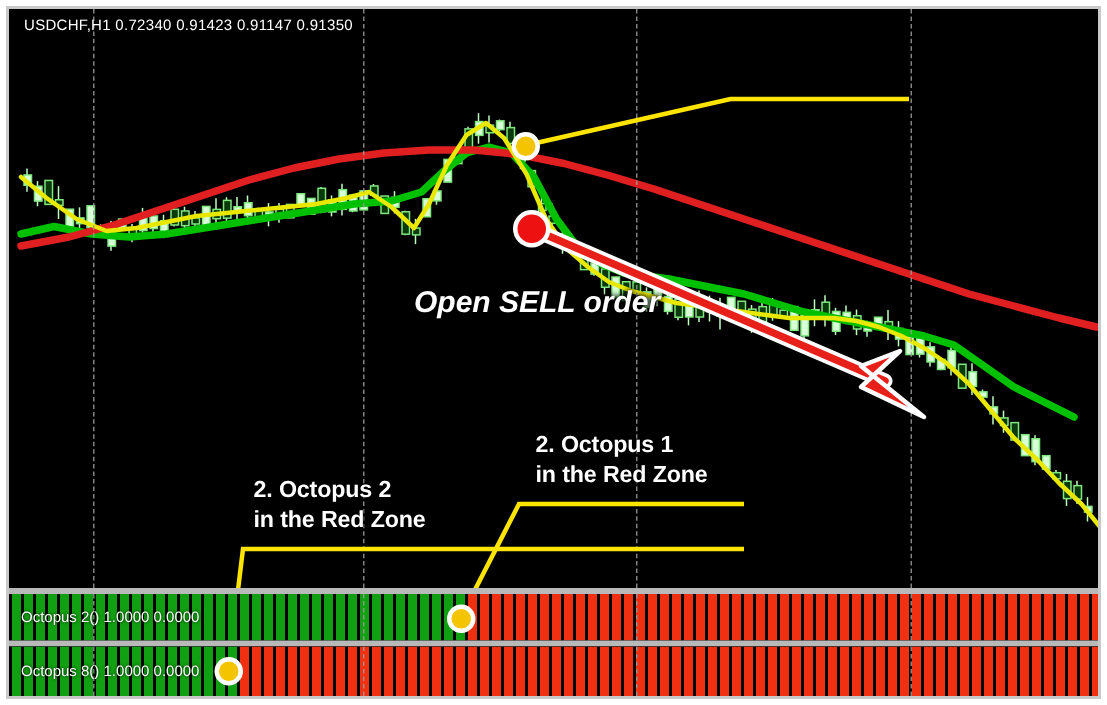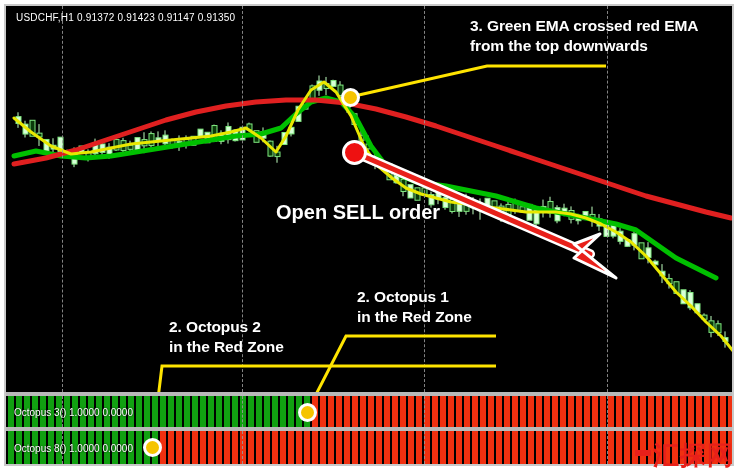--- a/index.html
+++ b/index.html
@@ -270,41 +270,39 @@
           <polyline points="8,150 30,145 55,150 80,152 105,150 130,146 155,142 180,138 205,134 230,130 255,128 275,122 290,108 305,96 320,92 335,96 350,112 365,140 380,160 395,170 410,176 425,178 440,180 455,183 470,186 490,190 510,196 530,202 550,206 570,210 590,214 610,218 630,224 650,238 670,252 690,262 710,272" fill="none" stroke="#00c000" stroke-width="5" stroke-linecap="round" stroke-linejoin="round"></polyline>
           <polyline points="8,158 40,152 70,144 100,134 130,124 160,114 190,106 220,100 250,96 280,94 310,94 340,97 370,103 400,111 430,120 460,130 490,140 520,150 550,160 580,170 610,180 640,190 670,198 700,206 725,212" fill="none" stroke="#e02020" stroke-width="5" stroke-linecap="round" stroke-linejoin="round"></polyline>
           <polyline points="8,112 25,126 45,140 65,148 85,146 105,142 125,138 145,136 165,134 185,132 205,130 225,126 240,122 255,132 270,146 280,130 292,104 305,84 318,76 330,86 345,110 358,140 372,160 386,172 400,182 415,188 430,192 445,196 460,198 475,200 490,202 505,204 520,206 535,206 550,206 565,208 580,212 595,218 610,226 625,236 640,250 655,268 670,286 685,300 700,316 715,330 728,346" fill="none" stroke="#e8e800" stroke-width="3" stroke-linecap="round" stroke-linejoin="round"></polyline>
         </svg>
 
       <div class="vgrid" style="left:56px;"></div>
       <div class="vgrid" style="left:236px;"></div>
       <div class="vgrid" style="left:418px;"></div>
       <div class="vgrid" style="left:601px;"></div>
 
-      <div class="symbol">USDCHF,H1  0.91372 0.91423 0.91147 0.91350</div>
+      <div class="symbol">USDCHF,H1  0.72340 0.91423 0.91147 0.91350</div>
 
       <svg id="overlay-svg" width="726" height="386">
 
         <polyline points="344,91 481,60 600,60" fill="none" stroke="#ffe400" stroke-width="3"></polyline>
 
         <polyline points="301,406 340,330 490,330" fill="none" stroke="#ffe400" stroke-width="3"></polyline>
 
         <polyline points="146,442 156,360 490,360" fill="none" stroke="#ffe400" stroke-width="3"></polyline>
 
         <g>
           <line x1="352" y1="148" x2="584" y2="248" stroke="#ffffff" stroke-width="10" stroke-linecap="round"></line>
           <line x1="352" y1="148" x2="584" y2="248" stroke="#e8201a" stroke-width="5" stroke-linecap="round"></line>
           <polygon points="610,272 568,238 594,228 568,252" fill="#e8201a" stroke="#ffffff" stroke-width="3" stroke-linejoin="round"></polygon>
         </g>
       </svg>
 
-      <div class="anno" style="left:464px;top:10px;">3. Green EMA crossed red EMA
-from the top downwards</div>
-
-      <div class="selltext" style="left:270px;top:195px;">Open SELL order</div>
+
+      <div class="selltext" style="left:270px;top:185px;font-style:italic;">Open SELL order</div>
 
       <div class="anno" style="left:351px;top:281px;">2. Octopus 1
 in the Red Zone</div>
 
       <div class="anno" style="left:163px;top:311px;">2. Octopus 2
 in the Red Zone</div>
 
       <div class="dot dot-yellow" style="left:335px;top:82px;"></div>
       <div class="dot dot-red" style="left:336px;top:134px;"></div>
     </div>
@@ -402,21 +400,21 @@
           <div class="bar" style="left: 690px; width: 6px; background: rgb(240, 48, 16);"></div>
           <div class="bar" style="left: 698px; width: 6px; background: rgb(240, 48, 16);"></div>
           <div class="bar" style="left: 706px; width: 6px; background: rgb(240, 48, 16);"></div>
           <div class="bar" style="left: 714px; width: 6px; background: rgb(240, 48, 16);"></div>
           <div class="bar" style="left: 722px; width: 6px; background: rgb(240, 48, 16);"></div>
         </div>
       <div class="vgrid" style="left:56px;"></div>
       <div class="vgrid" style="left:236px;"></div>
       <div class="vgrid" style="left:418px;"></div>
       <div class="vgrid" style="left:601px;"></div>
-      <div class="ind-label">Octopus 3() 1.0000 0.0000</div>
+      <div class="ind-label">Octopus 2() 1.0000 0.0000</div>
     </div>
 
     <div class="sep" style="top:421px;"></div>
 
     <div class="pane-sub" style="top:425px;height:33px;">
       <div class="ind-bars" id="bars-2">
           <div class="bar" style="left: 2px; width: 6px; background: rgb(17, 160, 17);"></div>
           <div class="bar" style="left: 10px; width: 6px; background: rgb(17, 160, 17);"></div>
           <div class="bar" style="left: 18px; width: 6px; background: rgb(17, 160, 17);"></div>
           <div class="bar" style="left: 26px; width: 6px; background: rgb(17, 160, 17);"></div>
@@ -512,16 +510,13 @@
       <div class="vgrid" style="left:236px;"></div>
       <div class="vgrid" style="left:418px;"></div>
       <div class="vgrid" style="left:601px;"></div>
       <div class="ind-label">Octopus 8() 1.0000 0.0000</div>
     </div>
 
     <div class="dot dot-yellow" style="left:292px;top:397px;"></div>
     <div class="dot dot-yellow" style="left:137px;top:432px;"></div>
   </div>
 
-  <div class="wm">
-    <span class="tick"></span><span>汇探网</span>
-  </div>
 </div>
 
 </body></html>

